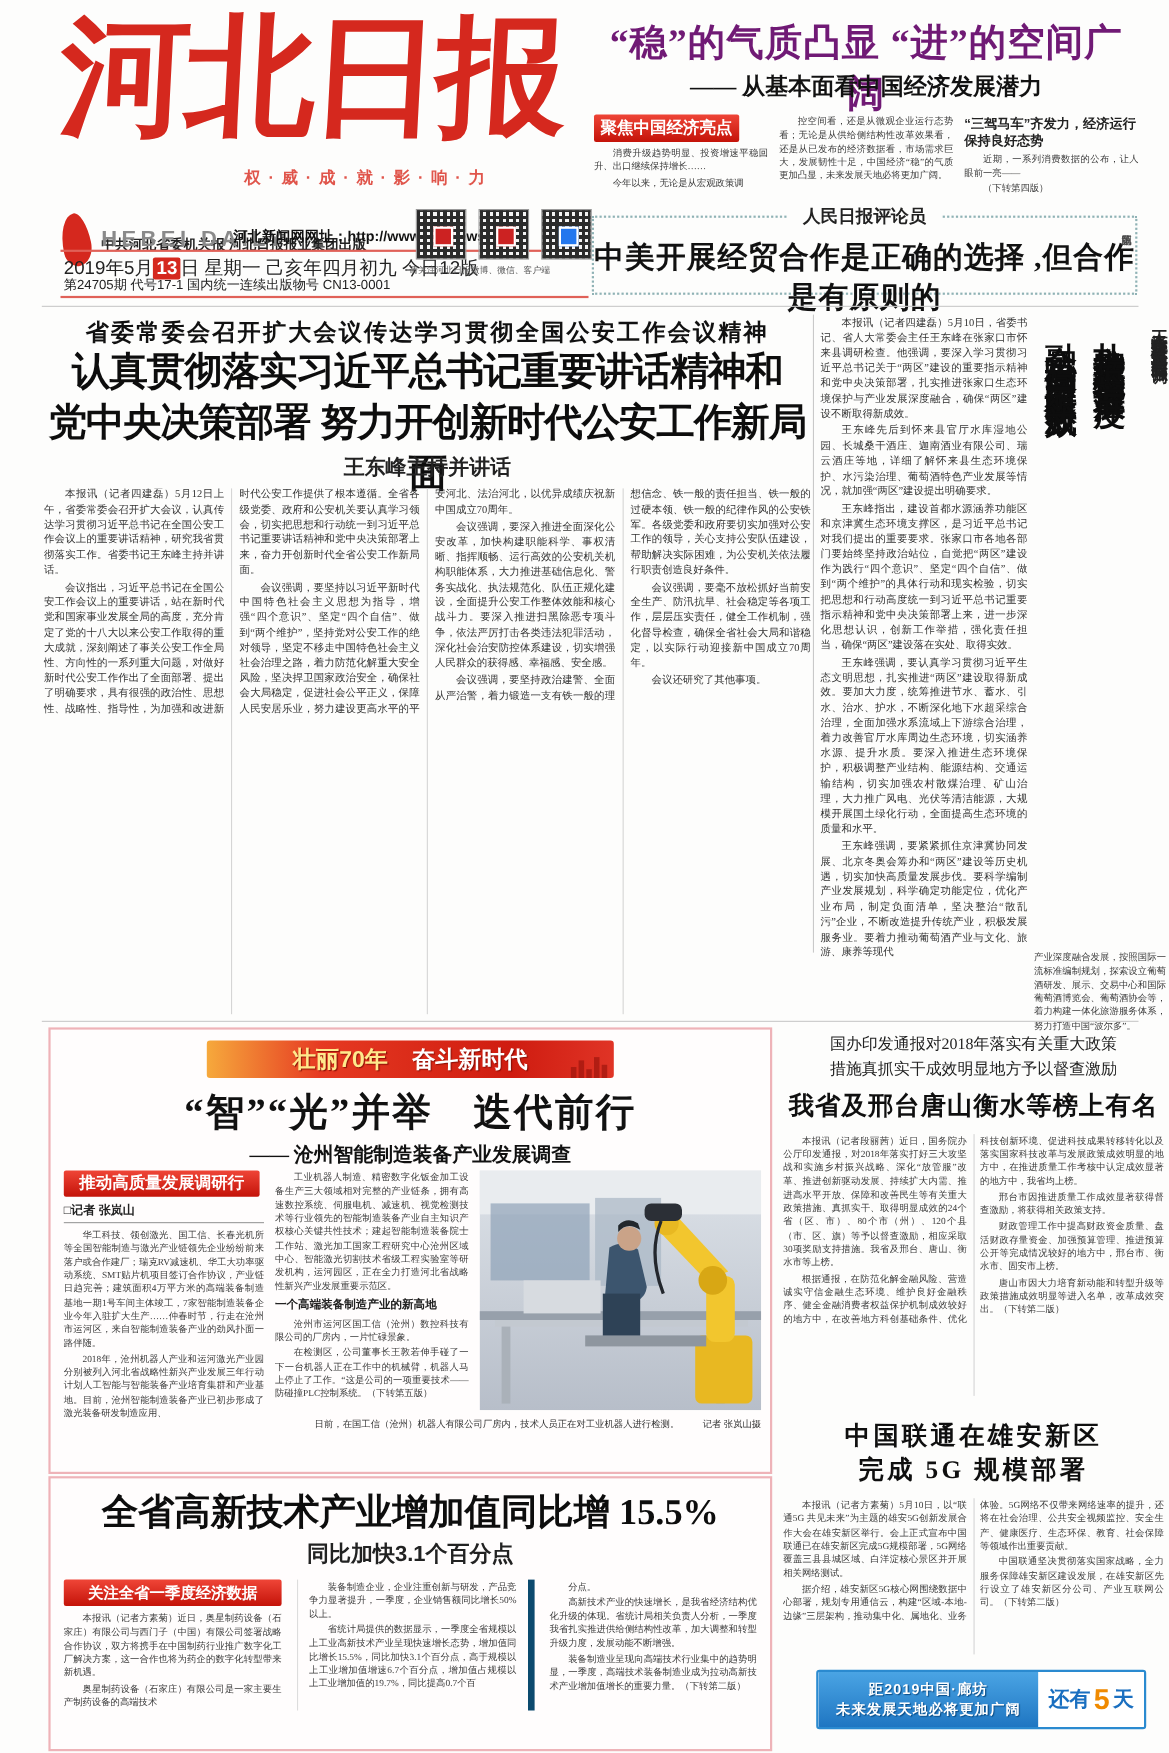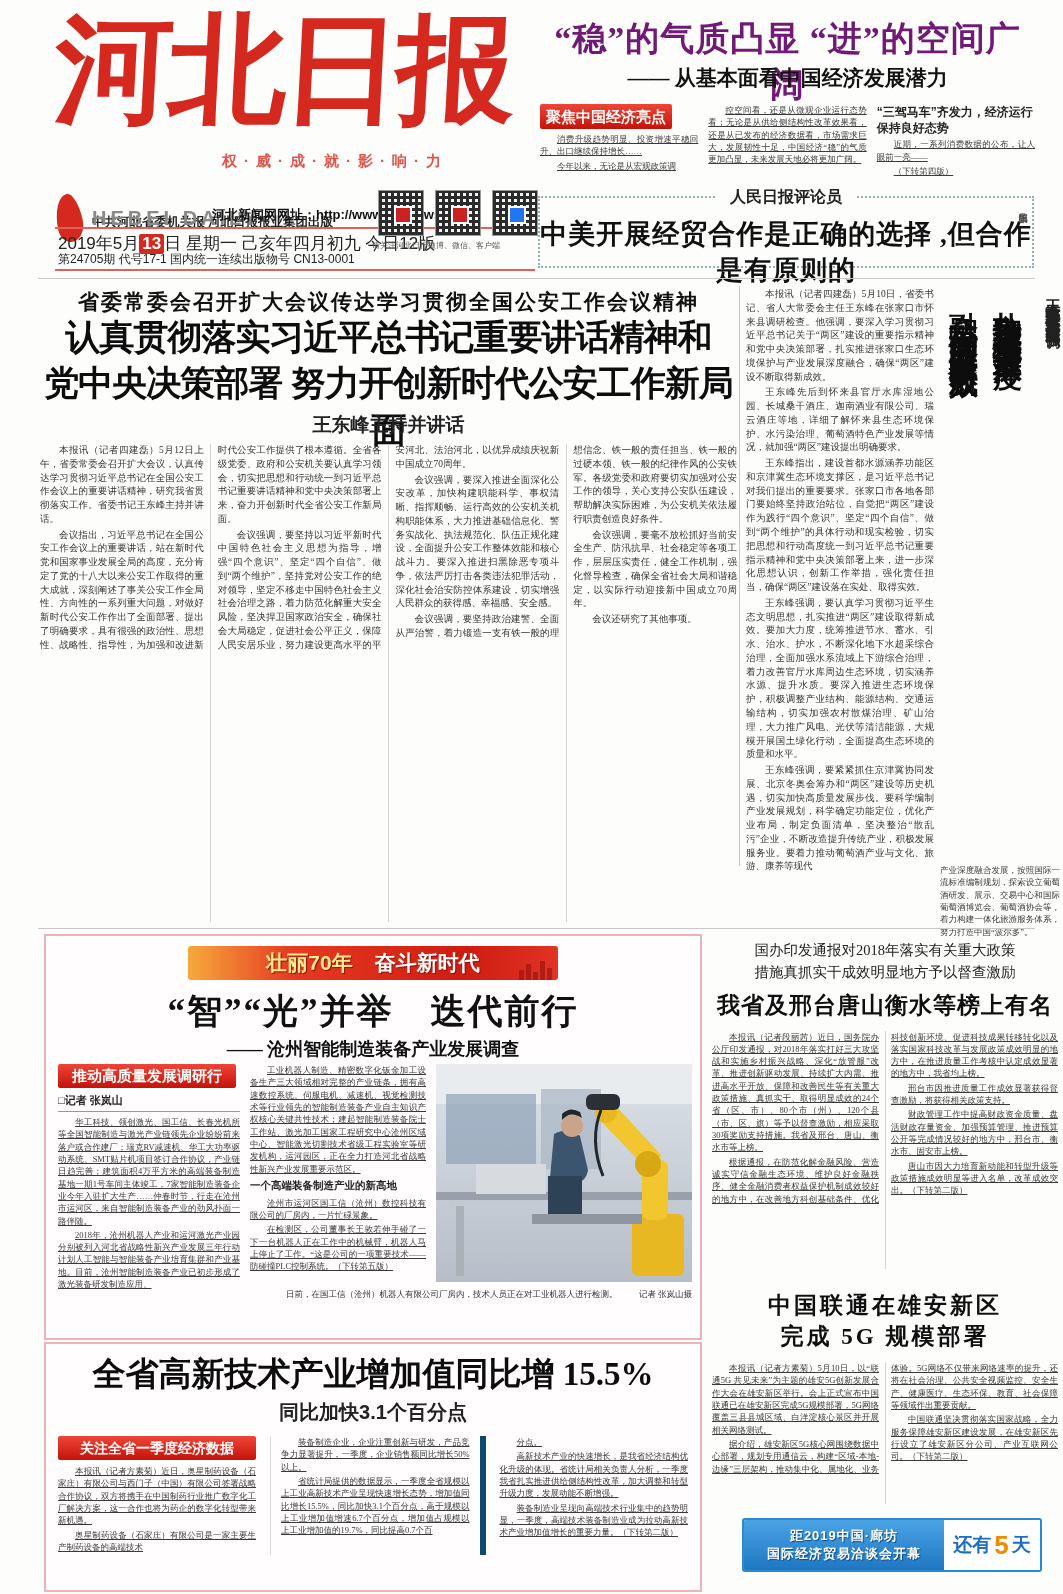--- a/index.html
+++ b/index.html
@@ -7,21 +7,21 @@
         font-family:"Liberation Serif","DejaVu Serif",serif;color:#222;overflow:hidden;
         box-shadow:0 0 6px rgba(0,0,0,.25);}
   .abs{position:absolute;}
   .serif{font-family:"Liberation Serif","DejaVu Serif",serif;}
   .sans{font-family:"Liberation Sans","DejaVu Sans",sans-serif;}
   .center{text-align:center;}
   .justify{text-align:justify;}
   .body-text{font-size:9.5px;line-height:1.45;color:#333;}
   .body-text p{margin:0 0 2px 0;text-indent:2em;}
   .small-text{font-size:8.5px;line-height:1.45;color:#3a3a3a;}
-  .small-text p{margin:0 0 2px 0;text-indent:2em;text-decoration:underline;}
+  .small-text p{margin:0 0 2px 0;text-indent:2em;}
   .rule-red{height:2px;background:#e06158;}
   .rule-gray{height:1px;background:#c9c9c9;}
   .vrule{width:1px;background:#c9c9c9;}
 
   
   .masthead-title{font-size:118px;line-height:1;font-weight:bold;color:#d5281e;
     letter-spacing:-4px;transform:skewX(-3deg);}
   .slogan{font-size:15px;color:#e0554b;letter-spacing:7px;font-weight:bold;}
   .flame{width:26px;height:48px;background:#d5281e;border-radius:60% 40% 55% 45%/70% 60% 40% 30%;
     transform:rotate(-12deg);}
@@ -288,21 +288,21 @@
     <div class="cols2 small-text justify" style="margin-top:10px;height:142px;">
         <p>本报讯（记者方素菊）5月10日，以“联通5G 共见未来”为主题的雄安5G创新发展合作大会在雄安新区举行。会上正式宣布中国联通已在雄安新区完成5G规模部署，5G网络覆盖三县县城区域、白洋淀核心景区并开展相关网络测试。</p>
         <p>据介绍，雄安新区5G核心网围绕数据中心部署，规划专用通信云，构建“区域-本地-边缘”三层架构，推动集中化、属地化、业务体验。5G网络不仅带来网络速率的提升，还将在社会治理、公共安全视频监控、安全生产、健康医疗、生态环保、教育、社会保障等领域作出重要贡献。</p>
         <p>中国联通坚决贯彻落实国家战略，全力服务保障雄安新区建设发展，在雄安新区先行设立了雄安新区分公司、产业互联网公司。（下转第二版）</p>
       </div>
   </div>
 
   <div class="abs cd" style="left:742px;top:1518px;width:296px;height:50px;">
     <div class="cd-left">
       <span>距2019中国·廊坊</span>
-      <span>国际经济贸易洽谈会开幕</span>
+      <span>未来发展天地必将更加广阔</span>
     </div>
     <div class="cd-right">
       <span class="w">还有</span>
       <span class="n">5</span>
       <span class="w">天</span>
     </div>
   </div>
 
   <div class="abs pink-box" style="left:44px;top:1342px;width:654px;height:246px;">
     <div class="ht-headline center serif" style="margin-top:8px;">全省高新技术产业增加值同比增 15.5%</div>

